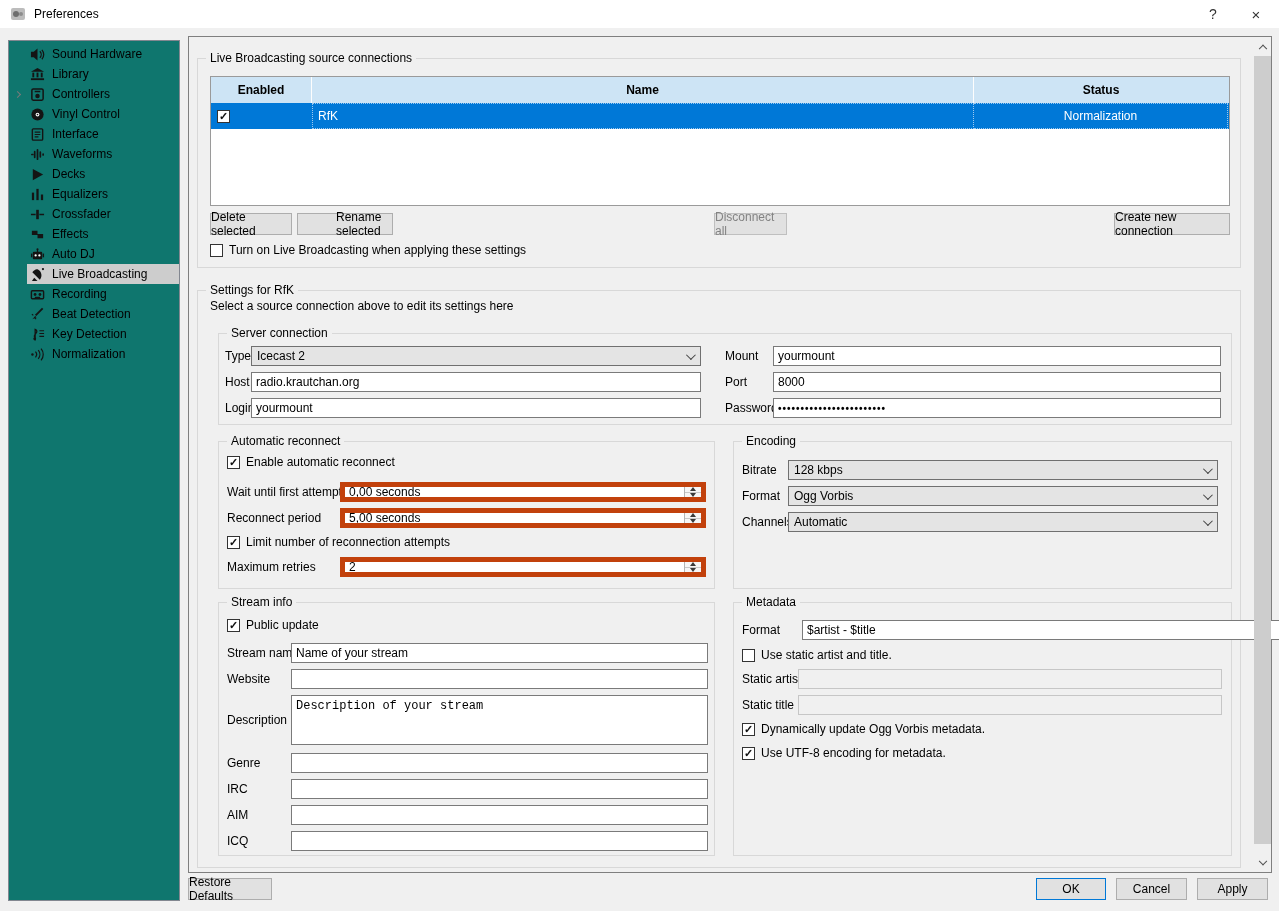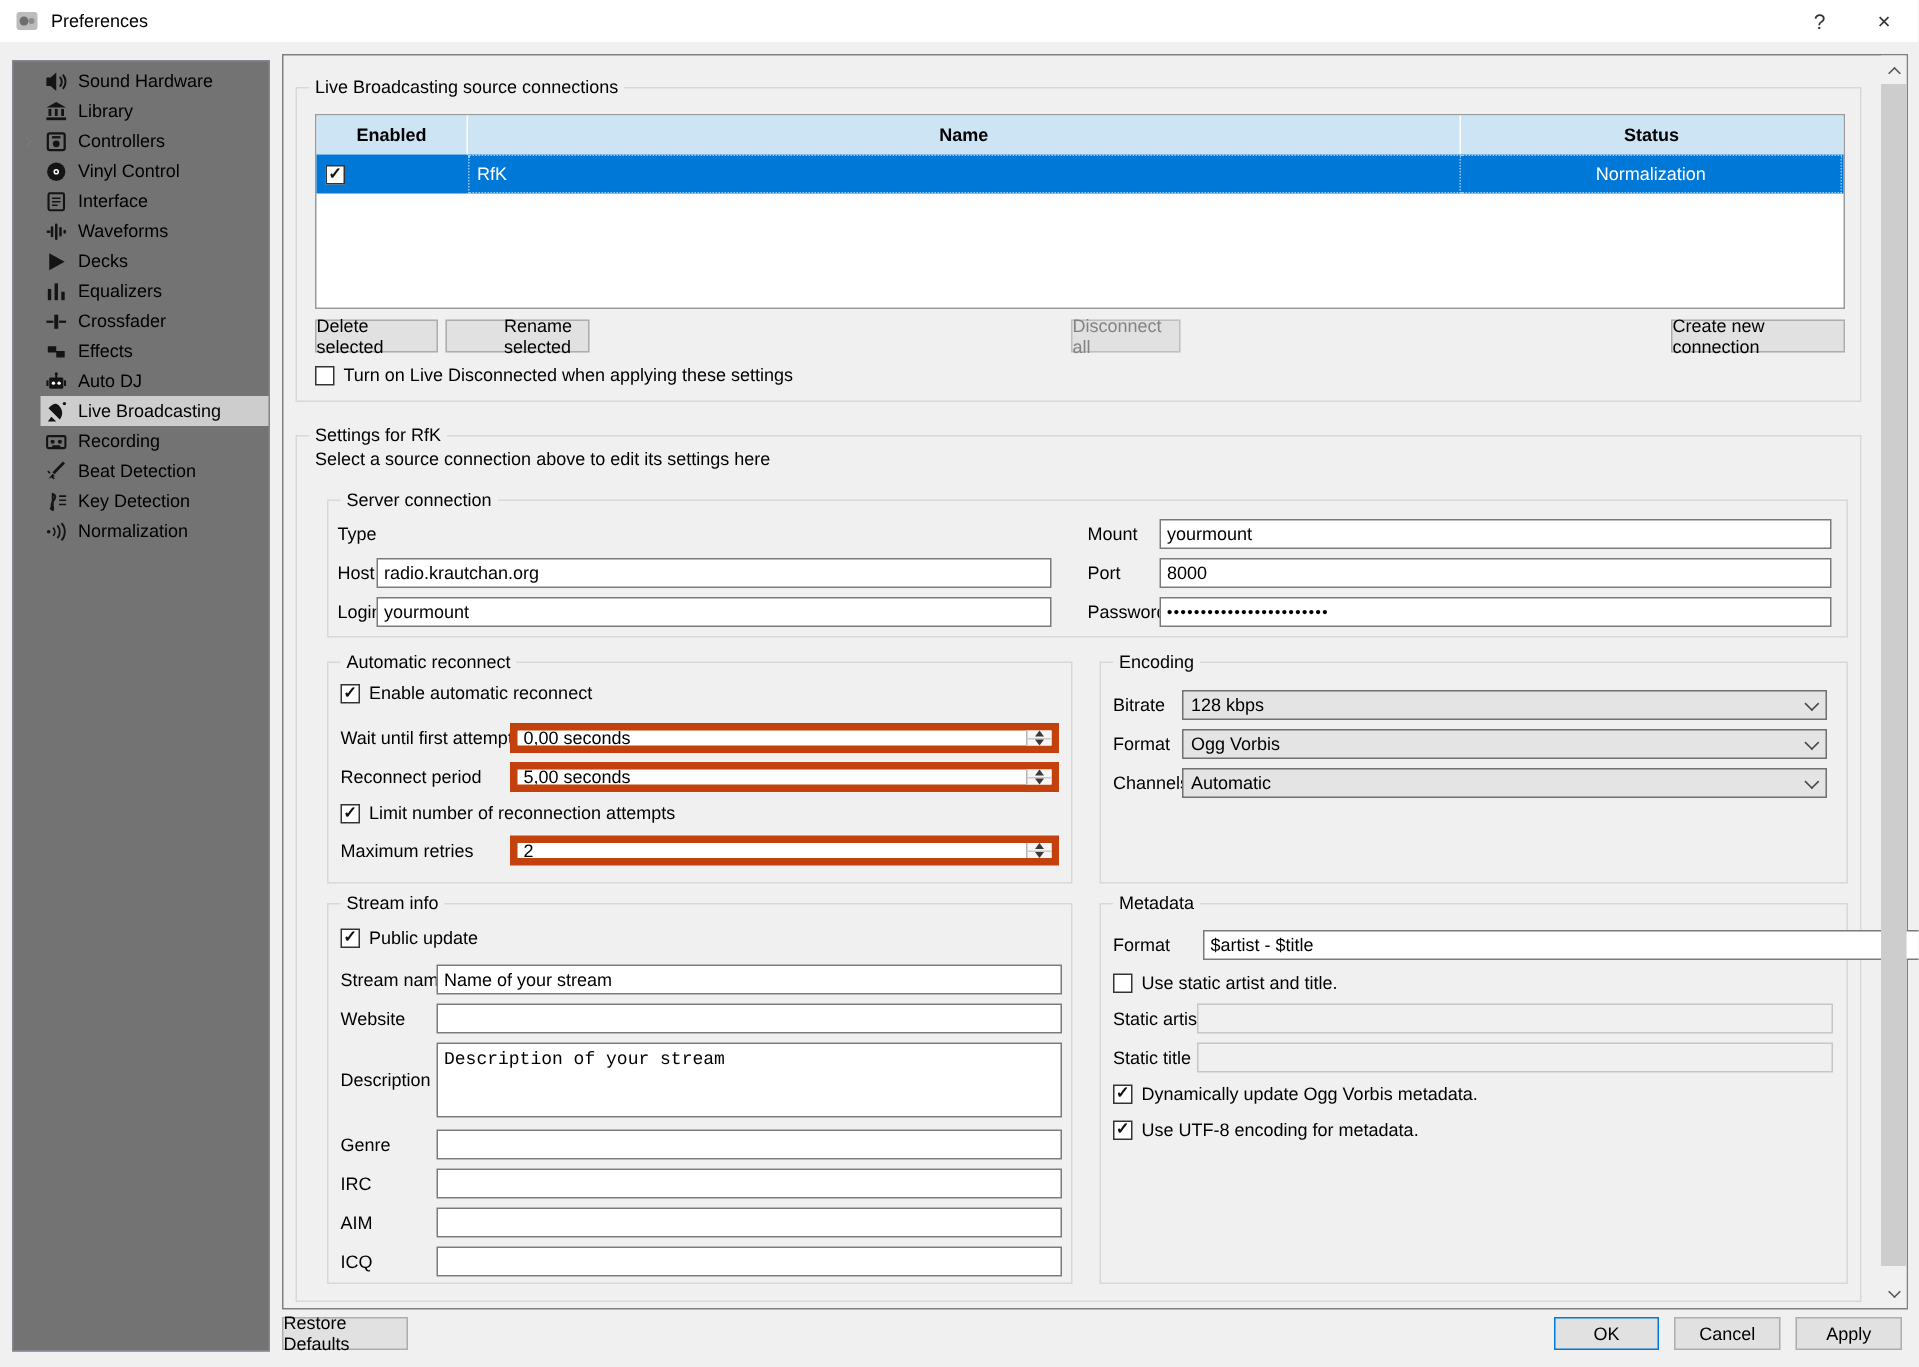--- a/index.html
+++ b/index.html
@@ -13,21 +13,21 @@
     overflow: hidden;
   }
   
   #titlebar { position:absolute; left:0; top:0; width:1279px; height:28px; background:#ffffff; display:flex; align-items:center; }
   #titlebar .app-icon { margin-left:10px; width:16px; height:16px; }
   #titlebar .title { margin-left:8px; }
   .win-btn { position:absolute; top:0; height:28px; width:46px; display:flex; align-items:center; justify-content:center; font-size:14px; color:#333; }
   #btn-help { left:1190px; }
   #btn-close { left:1233px; font-size:15px; }
   
-  #sidebar { position:absolute; left:8px; top:40px; width:172px; height:861px; background:#737373; border:1px solid #828790; padding-top:3px; }
+  #sidebar { position:absolute; left:8px; top:40px; width:172px; height:861px; background:#0f766e; border:1px solid #828790; padding-top:3px; }
   .side-item { display:flex; align-items:center; height:20px; }
   .side-item .expcol { width:18px; display:flex; align-items:center; justify-content:center; }
   .exp { width:5px; height:5px; border:solid #7a7a7a; border-width:0 1.4px 1.4px 0; transform:rotate(-45deg); margin-left:-2px; }
   .side-item .body { flex:1; display:flex; align-items:center; gap:7px; height:100%; padding-left:2px; }
   .side-item.sel .body { background:#cdcdcd; }
   .sicon { width:16px; height:16px; flex:0 0 16px; display:flex; align-items:center; justify-content:center; }
   .sicon svg { width:15px; height:15px; }
   
   #content { position:absolute; left:188px; top:36px; width:1084px; height:837px; border:1px solid #7f7f7f; background:#f0f0f0; }
   .grp { position:absolute; border:1px solid #d8d8d8; }
@@ -342,32 +342,36 @@
       </div>
     </div>
 
     <div class="btn" id="btn-delete">Delete selected</div>
     <div class="btn" id="btn-rename">Rename selected</div>
     <div class="btn disabled" id="btn-disconnect">Disconnect all</div>
     <div class="btn" id="btn-create">Create new connection</div>
 
     <div class="cbrow" id="cb-turnon">
       <span class="cb"></span>
-      <span class="lbl">Turn on Live Disconnected when applying these settings</span>
+      <span class="lbl">Turn on Live Broadcasting when applying these settings</span>
     </div>
   </div>
 
   <div class="grp" id="g2">
     <span class="glabel">Settings for RfK</span>
     <div id="hint">Select a source connection above to edit its settings here</div>
 
     <div class="grp" id="srv">
       <span class="glabel">Server connection</span>
       <div class="row" style="left:6px; top:12px; width:1002px;">
         <span class="lbl">Type</span>
+      </div>
+      <div class="combo" style="left:32px; top:12px; width:450px;">
+        <span>Icecast 2</span>
+          <span class="chev"></span>
       </div>
       <div class="row" style="left:506px; top:12px;">
           <span class="lbl">Mount</span>
         </div>
       <input class="inp" style="left: 554px; top: 12px; width: 448px;" value="yourmount">
 
       <div class="row" style="left:6px; top:38px;">
           <span class="lbl">Host</span>
         </div>
       <input class="inp" style="left: 32px; top: 38px; width: 450px;" value="radio.krautchan.org">

